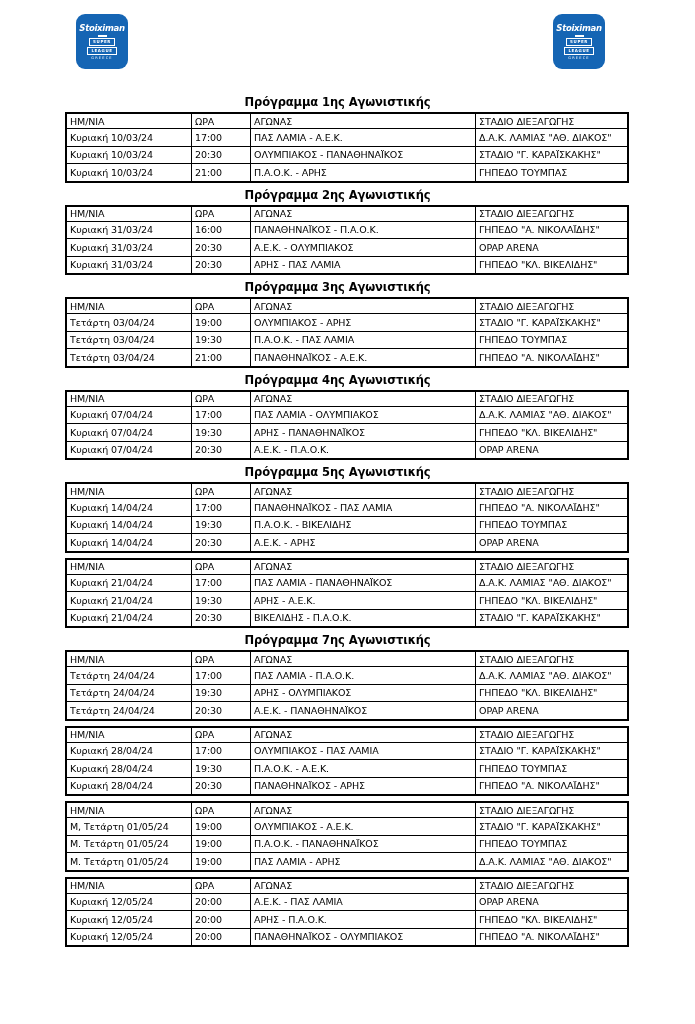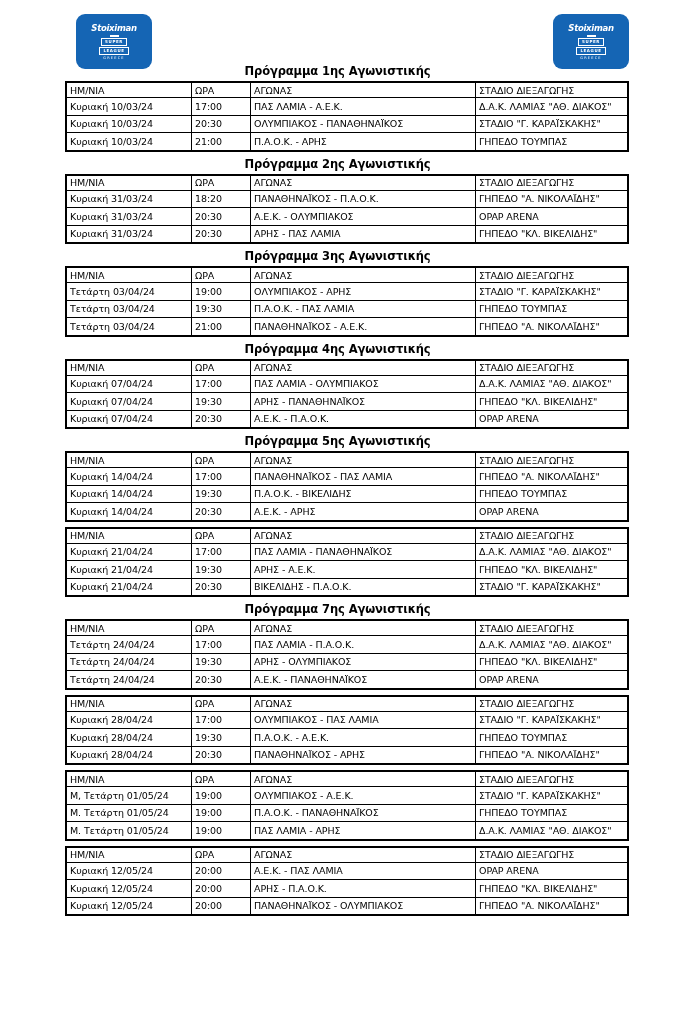--- a/index.html
+++ b/index.html
@@ -9,21 +9,21 @@
     height: 1024px;
     background: #ffffff;
     color: #000000;
     font-family: "DejaVu Sans", "Liberation Sans", sans-serif;
     overflow: hidden;
   }
   
   .logo {
     position: absolute;
     top: 14px;
-    width: 76px;
+    width: 52px;
     height: 55px;
     background: #1565b4;
     border-radius: 9px;
     display: flex;
     flex-direction: column;
     align-items: center;
     justify-content: center;
     gap: 2px;
     color: #ffffff;
   }
@@ -45,21 +45,21 @@
     padding: 1px 3px;
     margin-bottom: 1px;
     letter-spacing: 0.6px;
     white-space: nowrap;
   }
   .em-greece { font-size: 3.5px; letter-spacing: 1.2px; margin-top: 1px; }
 
   
   #blocks {
     position: absolute;
-    top: 64px;
+    top: 95px;
     left: 65px;
     width: 545px;
   }
   .block { margin-bottom: 5px; }
   .title {
     margin: 0 0 3px 0;
     font-size: 11.5px;
     font-weight: bold;
     text-align: center;
     letter-spacing: -0.1px;
@@ -155,21 +155,21 @@
         <tr>
           <th class="w0">ΗΜ/ΝΙΑ</th>
           <th class="w1 center">ΩΡΑ</th>
           <th class="w2">ΑΓΩΝΑΣ</th>
           <th class="w3">ΣΤΑΔΙΟ ΔΙΕΞΑΓΩΓΗΣ</th>
         </tr>
       </thead>
       <tbody>
             <tr>
               <td class="w0">Κυριακή 31/03/24</td>
-              <td class="w1 center">18:20</td>
+              <td class="w1 center">16:00</td>
               <td class="w2">ΠΑΝΑΘΗΝΑΪΚΟΣ - Π.Α.Ο.Κ.</td>
               <td class="w3">ΓΗΠΕΔΟ "Α. ΝΙΚΟΛΑΪΔΗΣ"</td>
             </tr>
             <tr>
               <td class="w0">Κυριακή 31/03/24</td>
               <td class="w1 center">20:30</td>
               <td class="w2">Α.Ε.Κ. - ΟΛΥΜΠΙΑΚΟΣ</td>
               <td class="w3">OPAP ARENA</td>
             </tr>
             <tr>

